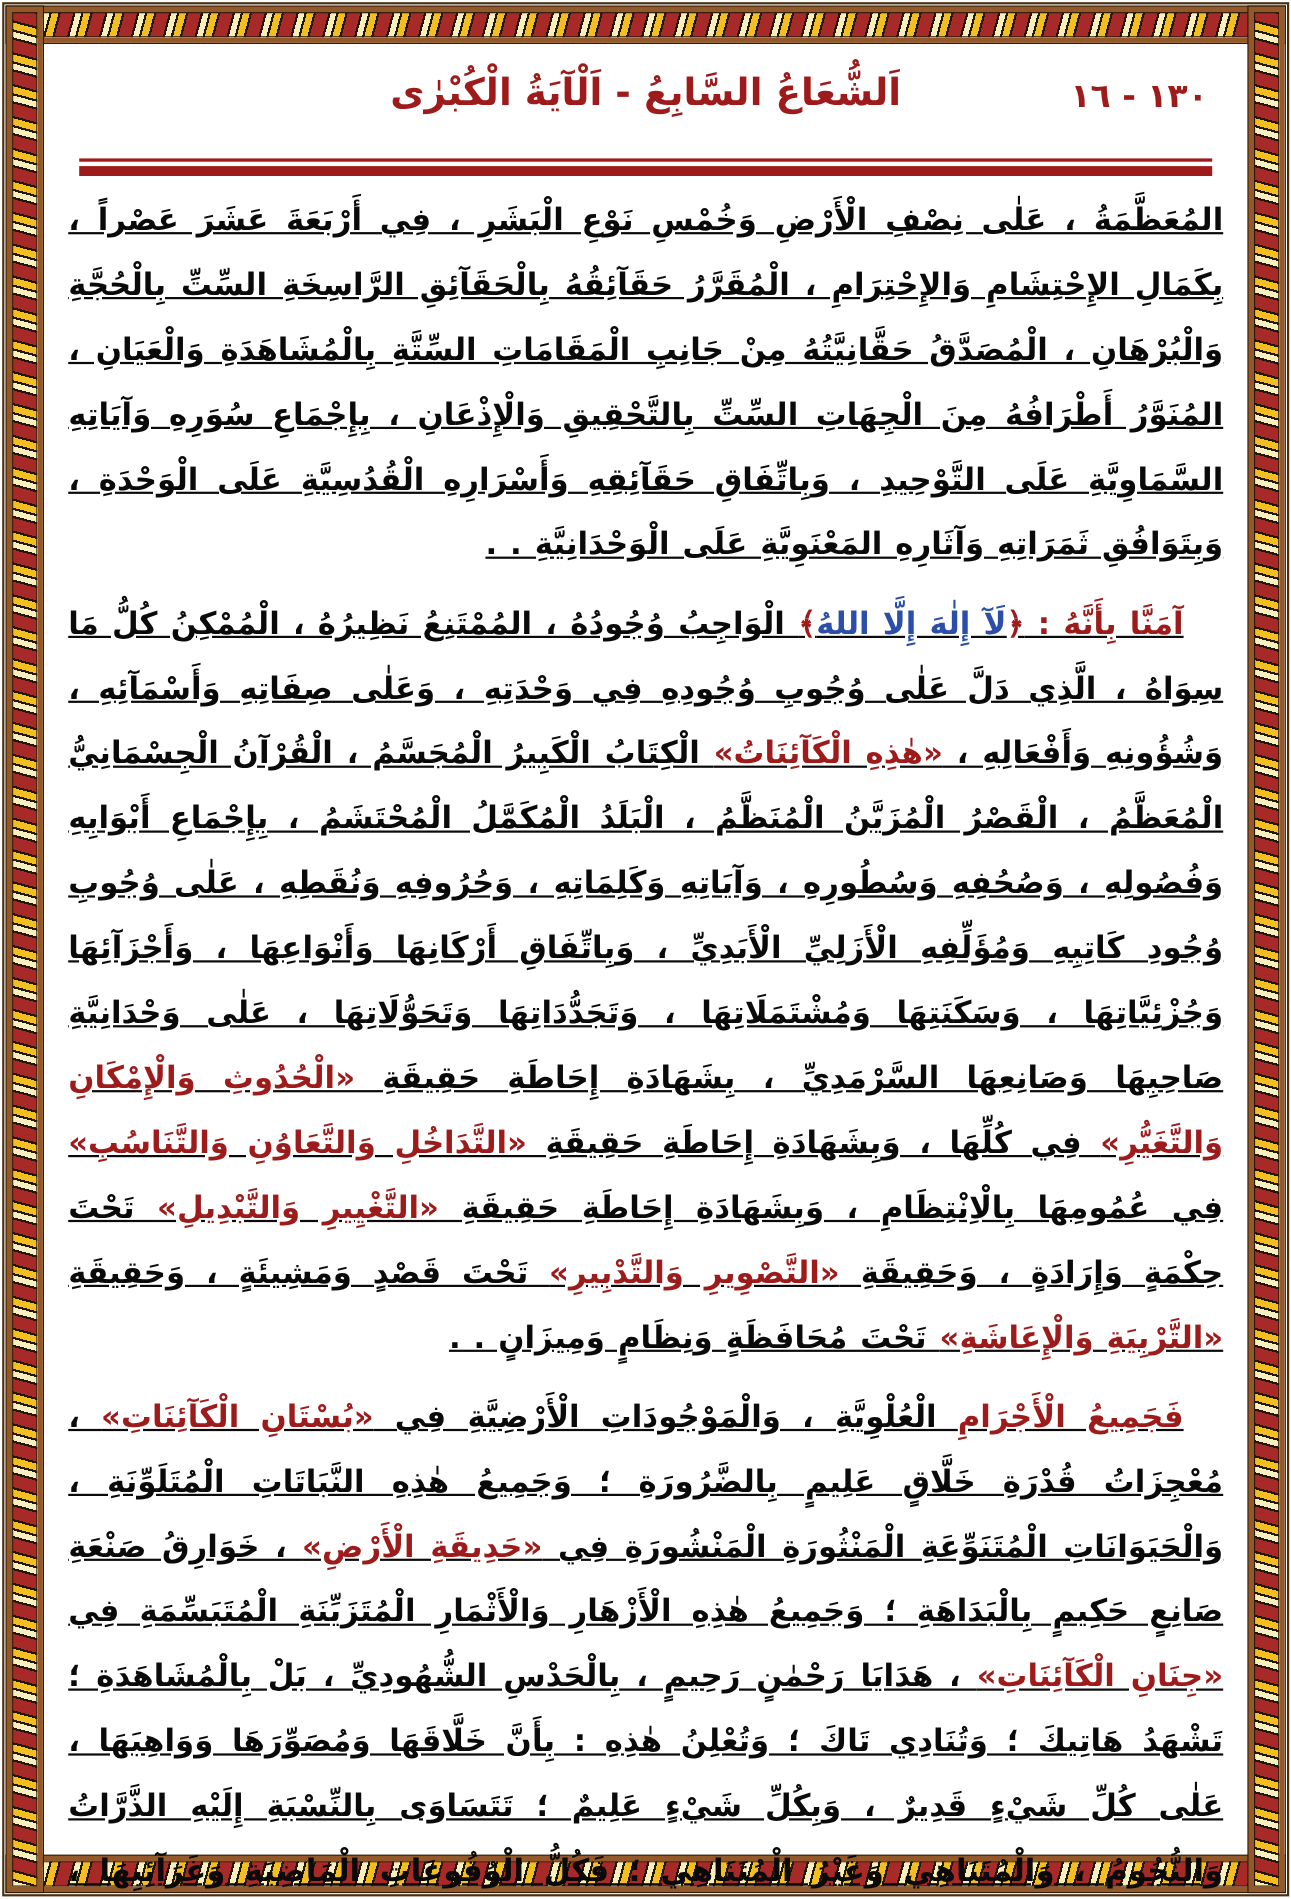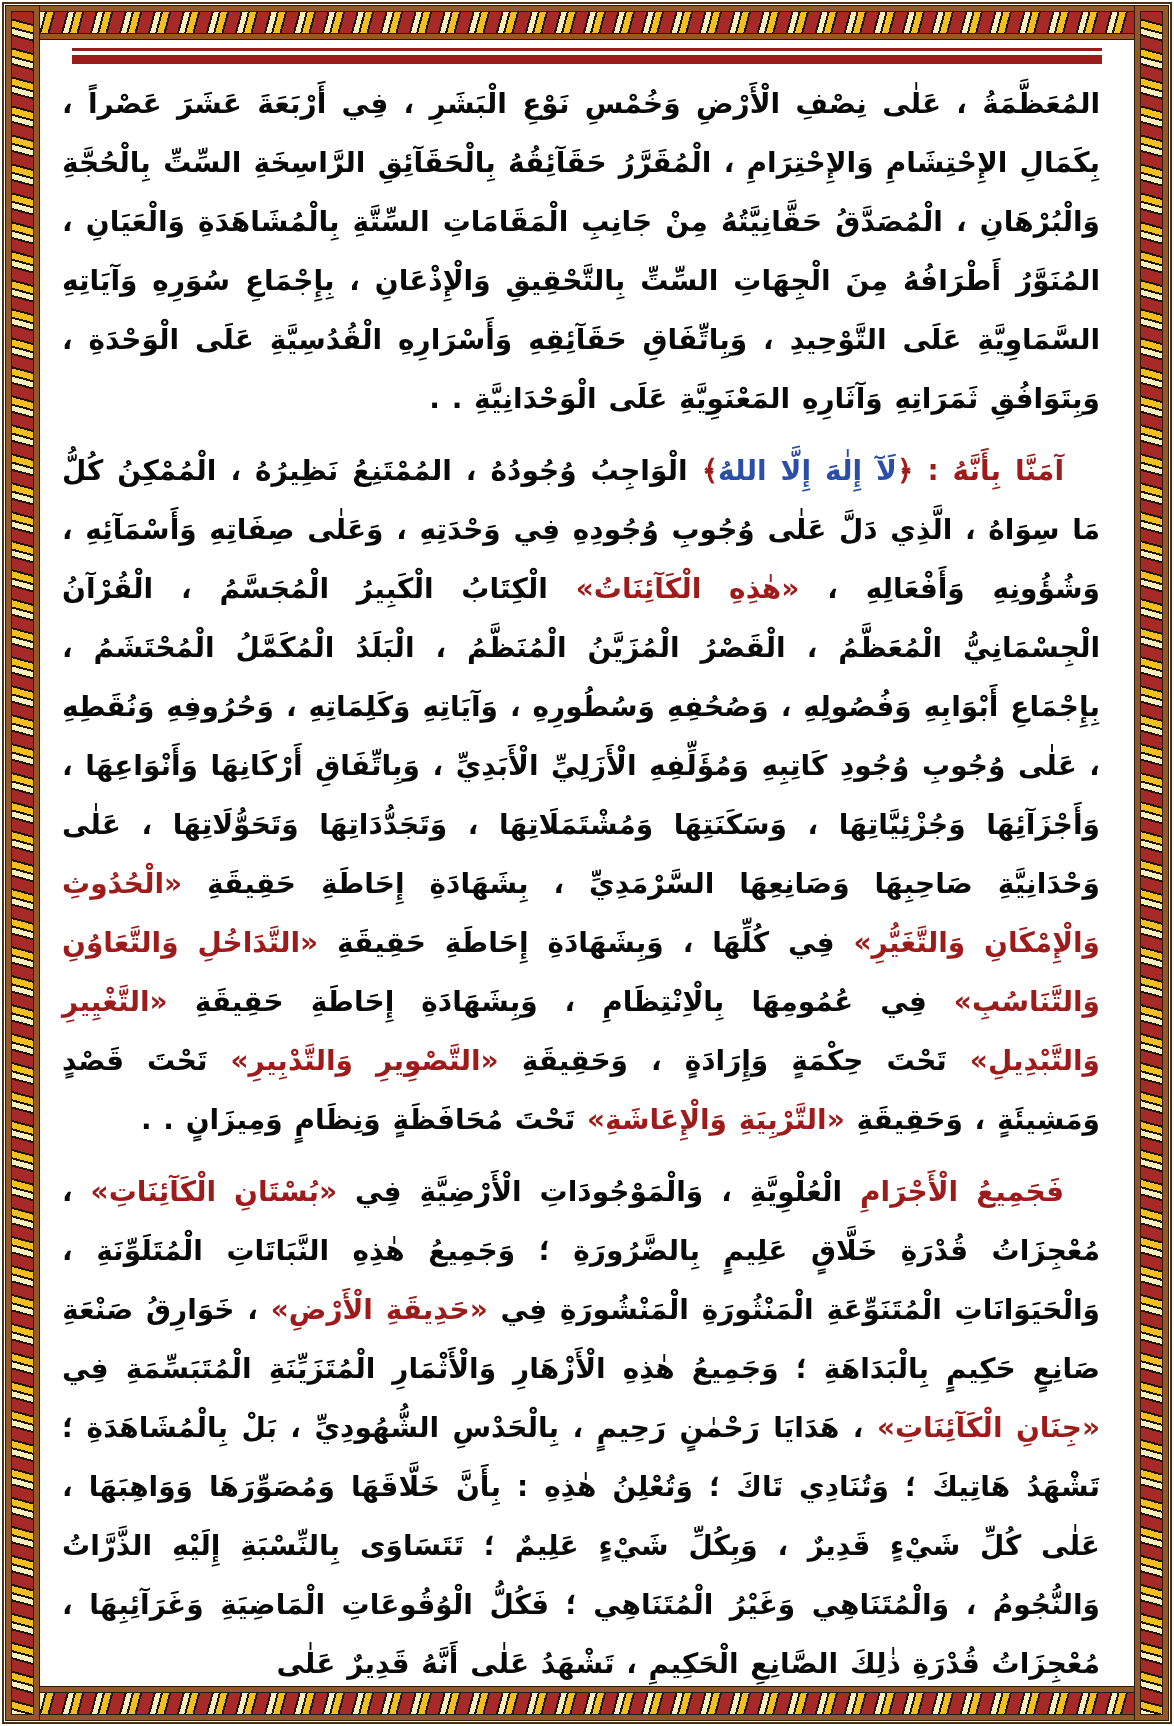--- a/index.html
+++ b/index.html
@@ -35,35 +35,39 @@
   }
   .page-label{
     position:absolute;right:18px;top:22px;color:var(--accent-red);
     font-size:30px;font-weight:bold;direction:rtl;
   }
   .divider{margin:0 14px;border-top:3px solid var(--accent-red);}
   .divider::after{content:"";display:block;height:9px;background:var(--accent-red);margin-top:4px;}
 
   .body-text{margin-top:10px;padding:0 4px;color:var(--text-black);
     font-size:28px;line-height:59px;text-align:justify;font-weight:bold;word-spacing:2px;}
-  .para{margin:0 12px 13px 0;}
+  .para{margin:0 0 13px 0;text-decoration:underline;}
   .para.indent{text-indent:36px;}
   .run-black{color:var(--text-black);}
   .run-red{color:var(--accent-red);}
   .run-blue{color:var(--quran-blue);}
 </style>
 </head>
 <body>
 
 <div class="page-outline"></div>
 <div class="border-strip bs-h bs-top"></div>
 <div class="border-strip bs-h bs-bottom"></div>
 <div class="border-strip bs-v bs-left"></div>
 <div class="border-strip bs-v bs-right"></div>
 
 <div class="content">
+  <div class="header">
+    <div class="page-title">اَلشُّعَاعُ السَّابِعُ - اَلْآيَةُ الْكُبْرٰى</div>
+    <div class="page-label">١٣٠ - ١٦</div>
+  </div>
   <div class="divider"></div>
   <div class="body-text" id="paragraphs">
       <p class="para"><span class="run run-black">المُعَظَّمَةُ ، عَلٰى نِصْفِ الْأَرْضِ وَخُمْسِ نَوْعِ الْبَشَرِ ، فِي أَرْبَعَةَ عَشَرَ عَصْراً ، بِكَمَالِ الإِحْتِشَامِ وَالإِحْتِرَامِ ، الْمُقَرَّرُ حَقَآئِقُهُ بِالْحَقَآئِقِ الرَّاسِخَةِ السِّتِّ بِالْحُجَّةِ وَالْبُرْهَانِ ، الْمُصَدَّقُ حَقَّانِيَّتُهُ مِنْ جَانِبِ الْمَقَامَاتِ السِّتَّةِ بِالْمُشَاهَدَةِ وَالْعَيَانِ ، المُنَوَّرُ أَطْرَافُهُ مِنَ الْجِهَاتِ السِّتِّ بِالتَّحْقِيقِ وَالْإِذْعَانِ ، بِإِجْمَاعِ سُوَرِهِ وَآيَاتِهِ السَّمَاوِيَّةِ عَلَى التَّوْحِيدِ ، وَبِاتِّفَاقِ حَقَآئِقِهِ وَأَسْرَارِهِ الْقُدُسِيَّةِ عَلَى الْوَحْدَةِ ، وَبِتَوَافُقِ ثَمَرَاتِهِ وَآثَارِهِ المَعْنَوِيَّةِ عَلَى الْوَحْدَانِيَّةِ . .</span></p>
       <p class="para indent"><span class="run run-red">آمَنَّا بِأَنَّهُ : </span><span class="run run-red">﴿</span><span class="run run-blue">لَآ إِلٰهَ إِلَّا اللهُ</span><span class="run run-red">﴾</span><span class="run run-black"> الْوَاجِبُ وُجُودُهُ ، المُمْتَنِعُ نَظِيرُهُ ، الْمُمْكِنُ كُلُّ مَا سِوَاهُ ، الَّذِي دَلَّ عَلٰى وُجُوبِ وُجُودِهِ فِي وَحْدَتِهِ ، وَعَلٰى صِفَاتِهِ وَأَسْمَآئِهِ ، وَشُؤُونِهِ وَأَفْعَالِهِ ، </span><span class="run run-red">«هٰذِهِ الْكَآئِنَاتُ»</span><span class="run run-black"> الْكِتَابُ الْكَبِيرُ الْمُجَسَّمُ ، الْقُرْآنُ الْجِسْمَانِيُّ الْمُعَظَّمُ ، الْقَصْرُ الْمُزَيَّنُ الْمُنَظَّمُ ، الْبَلَدُ الْمُكَمَّلُ الْمُحْتَشَمُ ، بِإِجْمَاعِ أَبْوَابِهِ وَفُصُولِهِ ، وَصُحُفِهِ وَسُطُورِهِ ، وَآيَاتِهِ وَكَلِمَاتِهِ ، وَحُرُوفِهِ وَنُقَطِهِ ، عَلٰى وُجُوبِ وُجُودِ كَاتِبِهِ وَمُؤَلِّفِهِ الْأَزَلِيِّ الْأَبَدِيِّ ، وَبِاتِّفَاقِ أَرْكَانِهَا وَأَنْوَاعِهَا ، وَأَجْزَآئِهَا وَجُزْئِيَّاتِهَا ، وَسَكَنَتِهَا وَمُشْتَمَلَاتِهَا ، وَتَجَدُّدَاتِهَا وَتَحَوُّلَاتِهَا ، عَلٰى وَحْدَانِيَّةِ صَاحِبِهَا وَصَانِعِهَا السَّرْمَدِيِّ ، بِشَهَادَةِ إِحَاطَةِ حَقِيقَةِ </span><span class="run run-red">«الْحُدُوثِ وَالْإِمْكَانِ وَالتَّغَيُّرِ»</span><span class="run run-black"> فِي كُلِّهَا ، وَبِشَهَادَةِ إِحَاطَةِ حَقِيقَةِ </span><span class="run run-red">«التَّدَاخُلِ وَالتَّعَاوُنِ وَالتَّنَاسُبِ»</span><span class="run run-black"> فِي عُمُومِهَا بِالْاِنْتِظَامِ ، وَبِشَهَادَةِ إِحَاطَةِ حَقِيقَةِ </span><span class="run run-red">«التَّغْيِيرِ وَالتَّبْدِيلِ»</span><span class="run run-black"> تَحْتَ حِكْمَةٍ وَإِرَادَةٍ ، وَحَقِيقَةِ </span><span class="run run-red">«التَّصْوِيرِ وَالتَّدْبِيرِ»</span><span class="run run-black"> تَحْتَ قَصْدٍ وَمَشِيئَةٍ ، وَحَقِيقَةِ </span><span class="run run-red">«التَّرْبِيَةِ وَالْإِعَاشَةِ»</span><span class="run run-black"> تَحْتَ مُحَافَظَةٍ وَنِظَامٍ وَمِيزَانٍ . .</span></p>
       <p class="para indent"><span class="run run-red">فَجَمِيعُ الْأَجْرَامِ</span><span class="run run-black"> الْعُلْوِيَّةِ ، وَالْمَوْجُودَاتِ الْأَرْضِيَّةِ فِي </span><span class="run run-red">«بُسْتَانِ الْكَآئِنَاتِ»</span><span class="run run-black"> ، مُعْجِزَاتُ قُدْرَةِ خَلَّاقٍ عَلِيمٍ بِالضَّرُورَةِ ؛ وَجَمِيعُ هٰذِهِ النَّبَاتَاتِ الْمُتَلَوِّنَةِ ، وَالْحَيَوَانَاتِ الْمُتَنَوِّعَةِ الْمَنْثُورَةِ الْمَنْشُورَةِ فِي </span><span class="run run-red">«حَدِيقَةِ الْأَرْضِ»</span><span class="run run-black"> ، خَوَارِقُ صَنْعَةِ صَانِعٍ حَكِيمٍ بِالْبَدَاهَةِ ؛ وَجَمِيعُ هٰذِهِ الْأَزْهَارِ وَالْأَثْمَارِ الْمُتَزَيِّنَةِ الْمُتَبَسِّمَةِ فِي </span><span class="run run-red">«جِنَانِ الْكَآئِنَاتِ»</span><span class="run run-black"> ، هَدَايَا رَحْمٰنٍ رَحِيمٍ ، بِالْحَدْسِ الشُّهُودِيِّ ، بَلْ بِالْمُشَاهَدَةِ ؛ تَشْهَدُ هَاتِيكَ ؛ وَتُنَادِي تَاكَ ؛ وَتُعْلِنُ هٰذِهِ : بِأَنَّ خَلَّاقَهَا وَمُصَوِّرَهَا وَوَاهِبَهَا ، عَلٰى كُلِّ شَيْءٍ قَدِيرٌ ، وَبِكُلِّ شَيْءٍ عَلِيمٌ ؛ تَتَسَاوَى بِالنِّسْبَةِ إِلَيْهِ الذَّرَّاتُ وَالنُّجُومُ ، وَالْمُتَنَاهِي وَغَيْرُ الْمُتَنَاهِي ؛ فَكُلُّ الْوُقُوعَاتِ الْمَاضِيَةِ وَغَرَآئِبِهَا ، مُعْجِزَاتُ قُدْرَةِ ذٰلِكَ الصَّانِعِ الْحَكِيمِ ، تَشْهَدُ عَلٰى أَنَّهُ قَدِيرٌ عَلٰى</span></p>
     </div>
 </div>
 
 </body></html>

